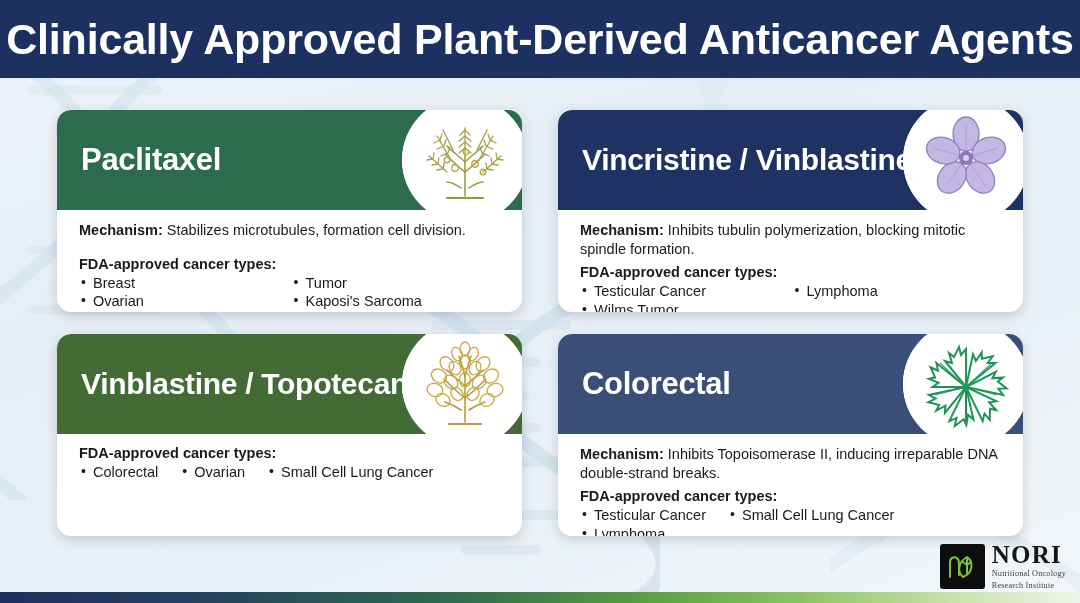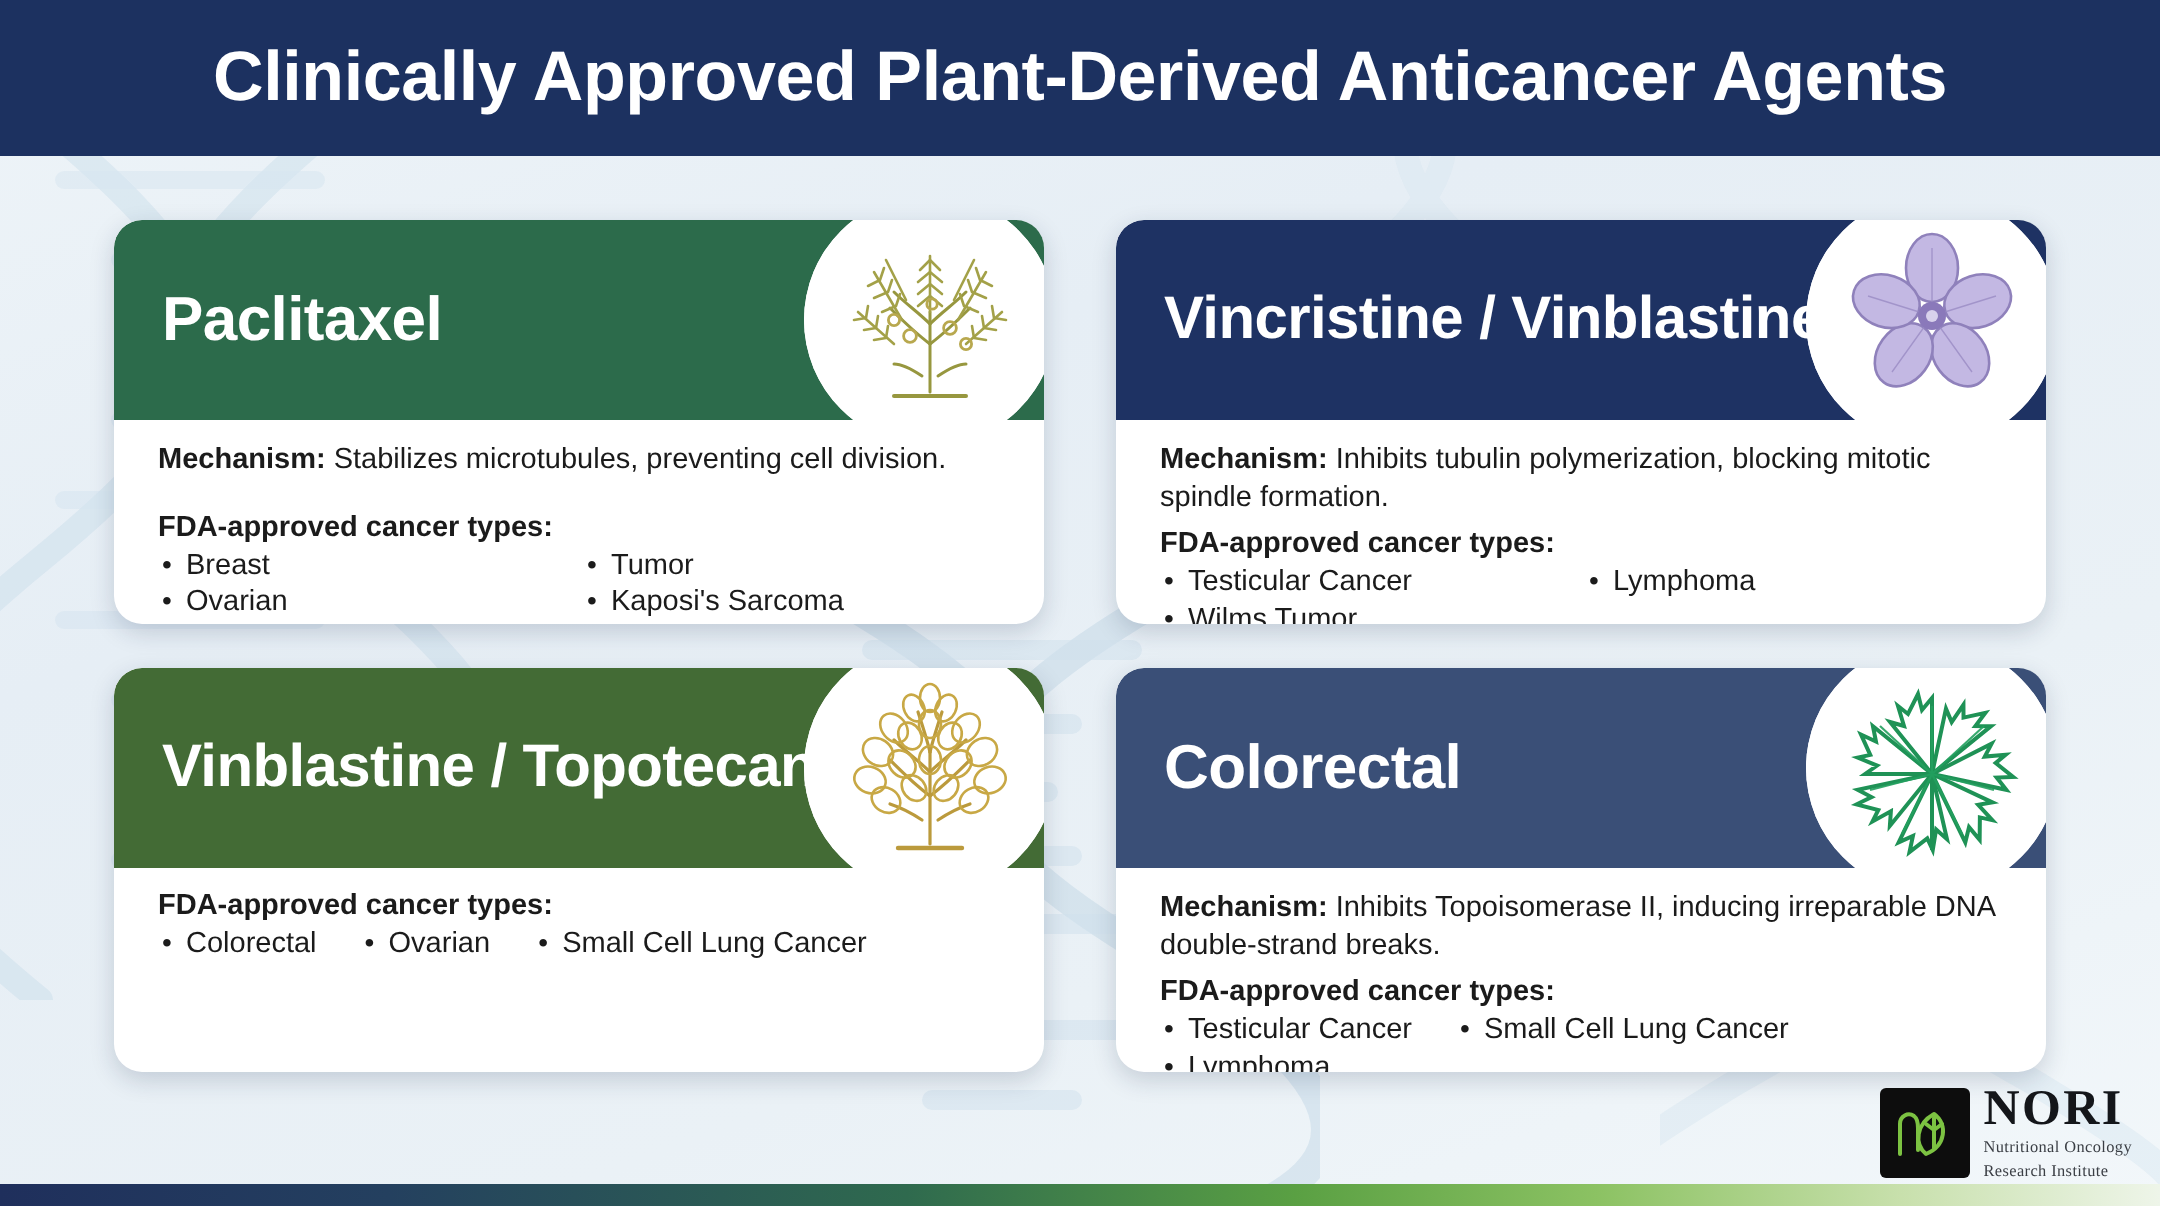--- a/index.html
+++ b/index.html
@@ -40,21 +40,21 @@
     left: 0; top: 0;
     width: 1080px; height: 78px;
     background: #1c3160;
     display: flex;
     align-items: center;
     justify-content: center;
   }
   .title-bar h1 {
     margin: 0;
     color: #ffffff;
-    font-size: 35px;
+    font-size: 43px;
     font-weight: bold;
     letter-spacing: -0.2px;
     text-align: center;
     font-family: "Liberation Sans", sans-serif;
   }
 
   
   .grid {
     position: absolute;
     left: 57px;
@@ -308,21 +308,21 @@
                 <circle cx="66" cy="60" r="2.8"></circle>
               <circle cx="49" cy="40" r="2.6"></circle>
             </g>
             <path d="M30 86 H66" stroke="#97973f" stroke-width="2" fill="none" stroke-linecap="round"></path>
           </svg>
         </div>
       </div>
       <div class="card-body body-pad-1">
         <p class="mech">
           <b>Mechanism:</b>
-          <span>Stabilizes microtubules, preventing cell division.</span>
+          <span>Stabilizes microtubules, formation cell division.</span>
         </p>
         <p class="fda-label">FDA-approved cancer types:</p>
         <ul class="bullets cols2">
           <li>Breast</li>
           <li>Tumor</li>
           <li>Ovarian</li>
           <li>Kaposi's Sarcoma</li>
         </ul>
       </div>
     </div>

